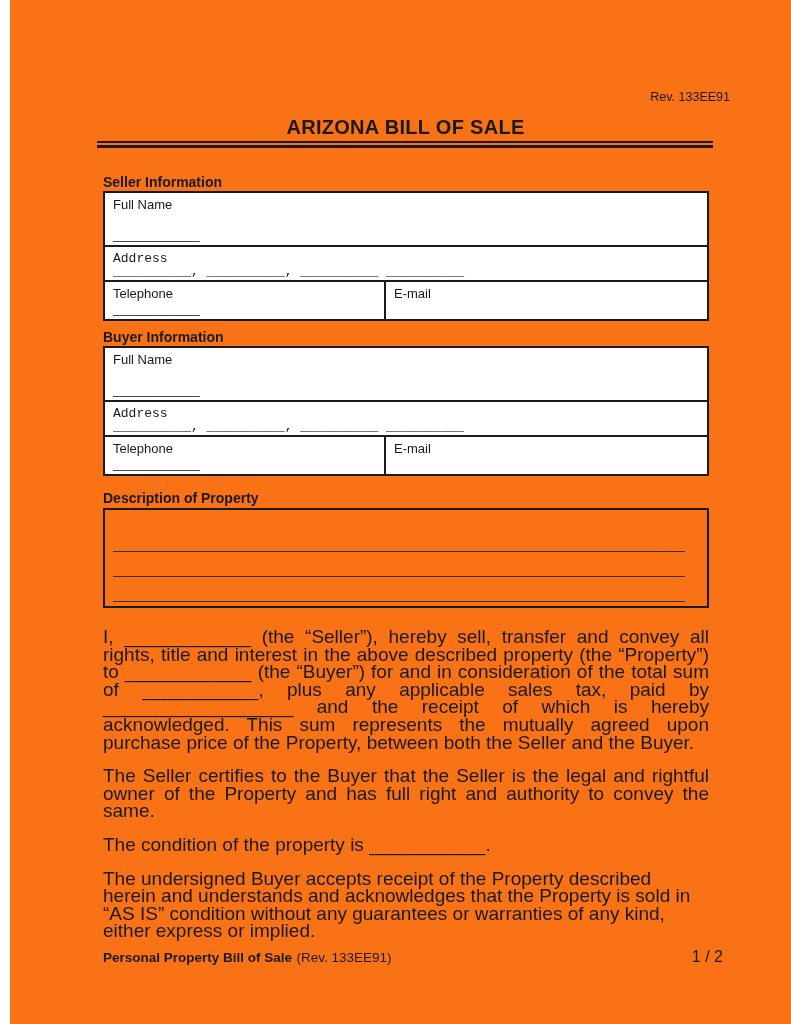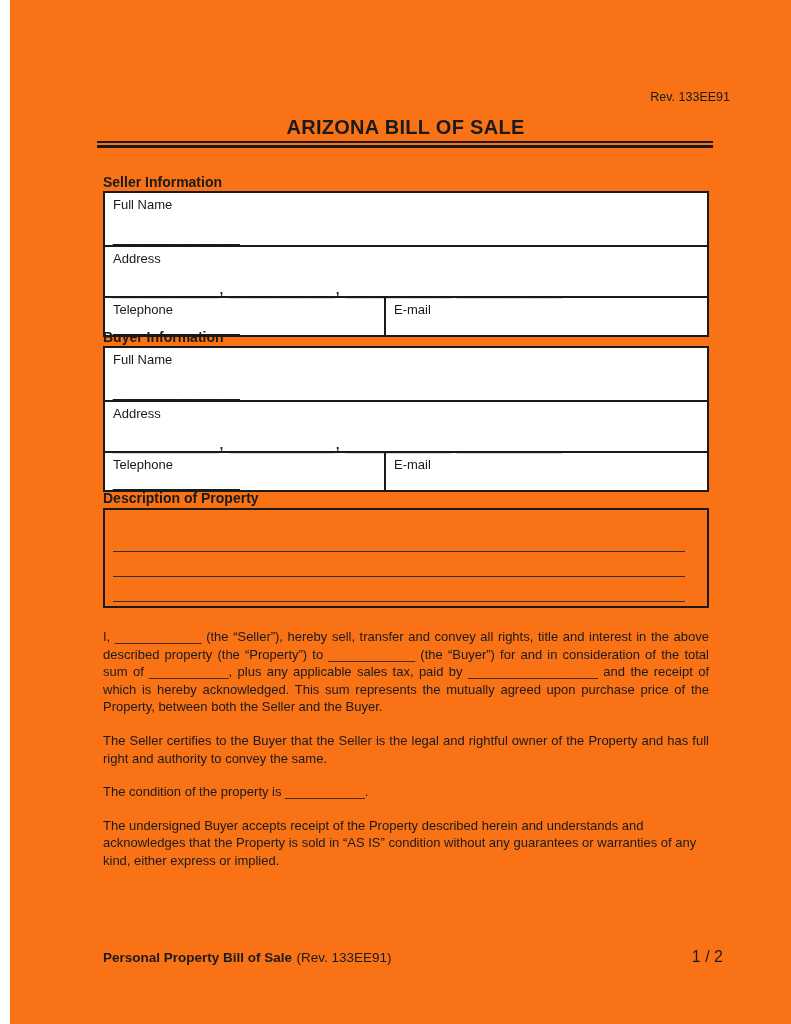--- a/index.html
+++ b/index.html
@@ -54,32 +54,32 @@
     position: absolute;
     left: 93px;
     width: 606px;
     border: 2px solid #1a1a1a;
     background: #fff;
   }
   .t-seller { top: 191px; }
   .t-buyer  { top: 346px; }
   .info-row { padding: 4px 8px; position: relative; }
   .row-name    { height: 54px; border-bottom: 2px solid #1a1a1a; }
-  .row-address { height: 51px; border-bottom: 2px solid #1a1a1a; }
+  .row-address { height: 35px; border-bottom: 2px solid #1a1a1a; font-family: Liberation Mono, monospace; }
   .row-contact { height: 37px; display: flex; padding: 0; }
   .cell-phone {
     width: 281px;
     border-right: 2px solid #1a1a1a;
     padding: 4px 8px;
     position: relative;
   }
   .cell-email { flex: 1; padding: 4px 8px; }
   .field-label { font-size: 13px; line-height: 15px; }
   .field-blank {
-    font-size: 19px;
+    font-size: 13px;
     line-height: 13px;
     position: absolute;
     left: 8px;
     bottom: 4px;
     white-space: nowrap;
     letter-spacing: 0;
   }
   .row-address .field-blank { bottom: 2px; }
 
   .desc-box {
@@ -96,21 +96,21 @@
     border-bottom: 1.5px solid #333333;
   }
 
   .body-text {
     position: absolute;
     top: 628px;
     left: 93px;
     width: 606px;
   }
   .body-text p {
-    font-size: 13px;
+    font-size: 19px;
     line-height: 17.6px;
     text-align: justify;
     margin-bottom: 16px;
   }
   .body-text p.no-justify { text-align: left; }
   .body-text p.bold { font-weight: bold; }
 
   .footer {
     position: absolute;
     top: 948px;

